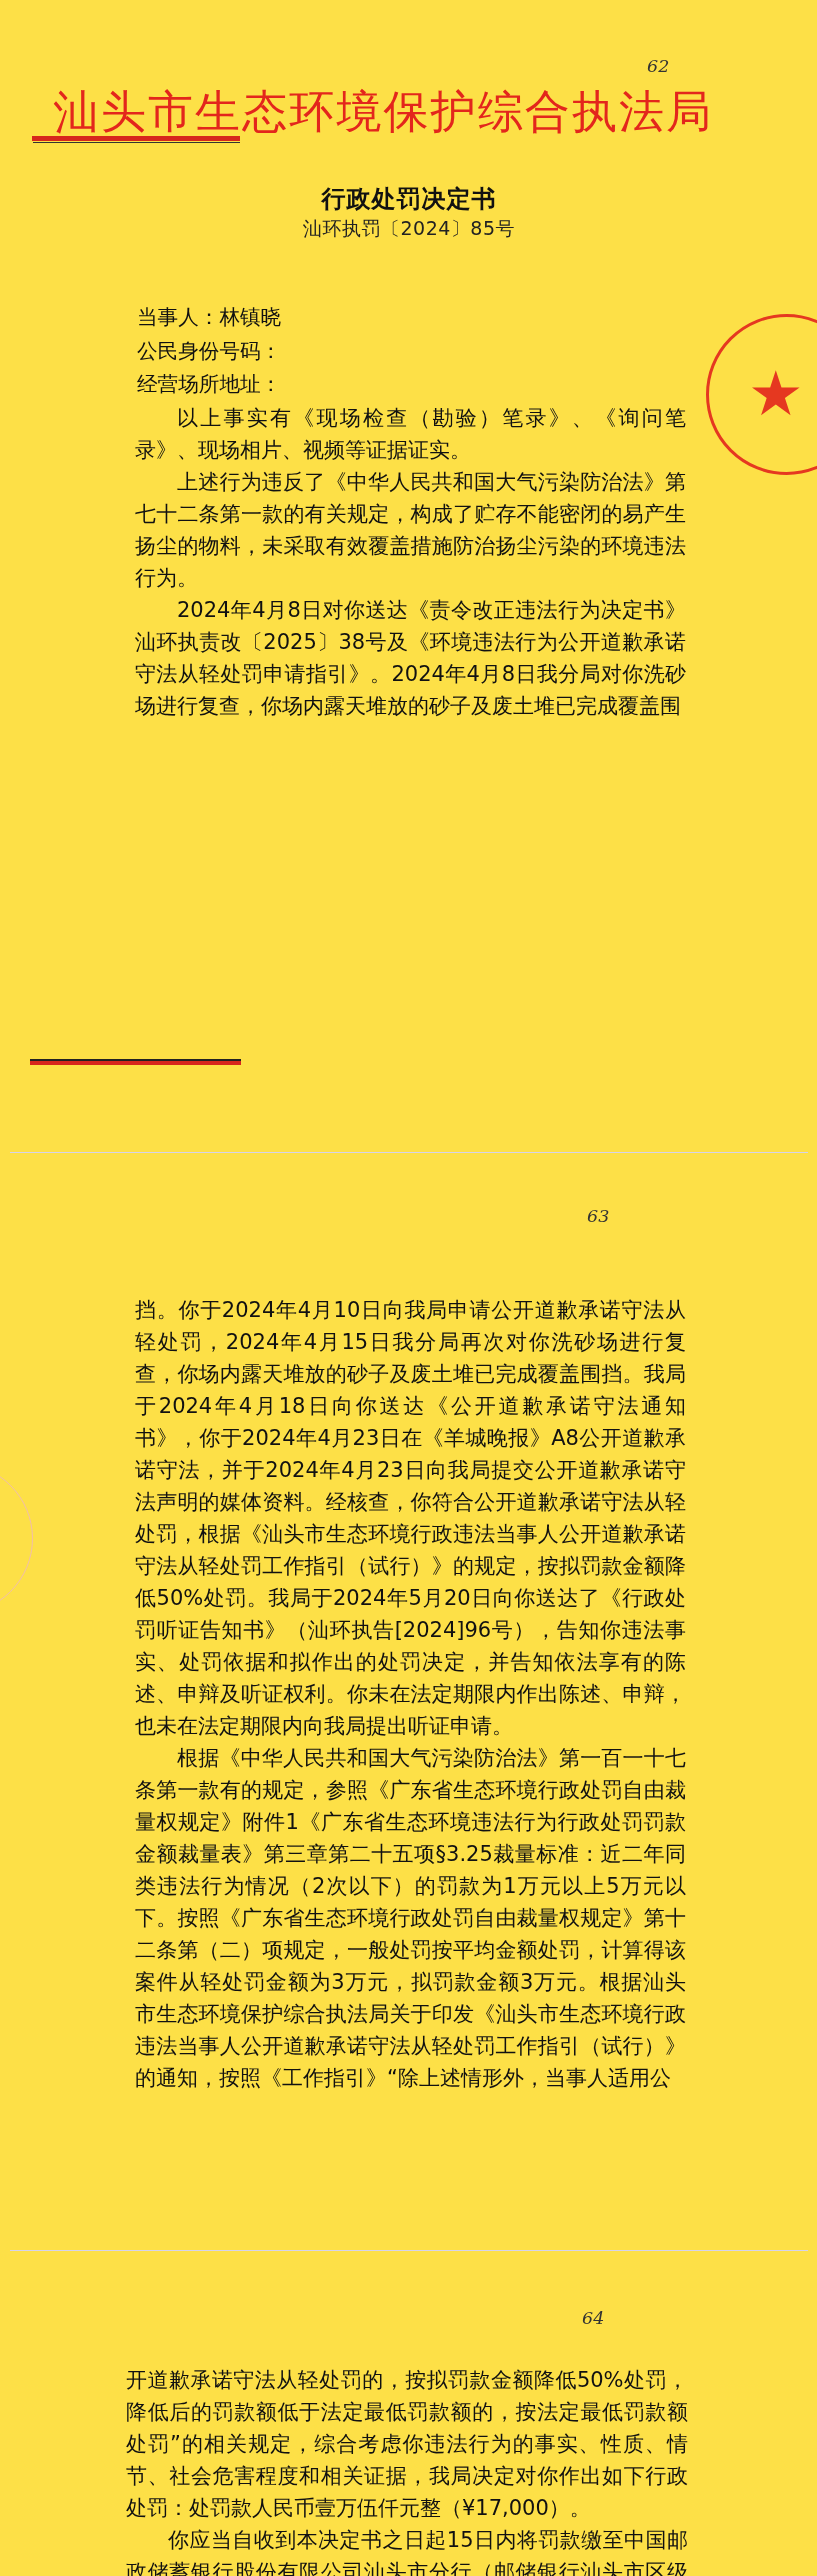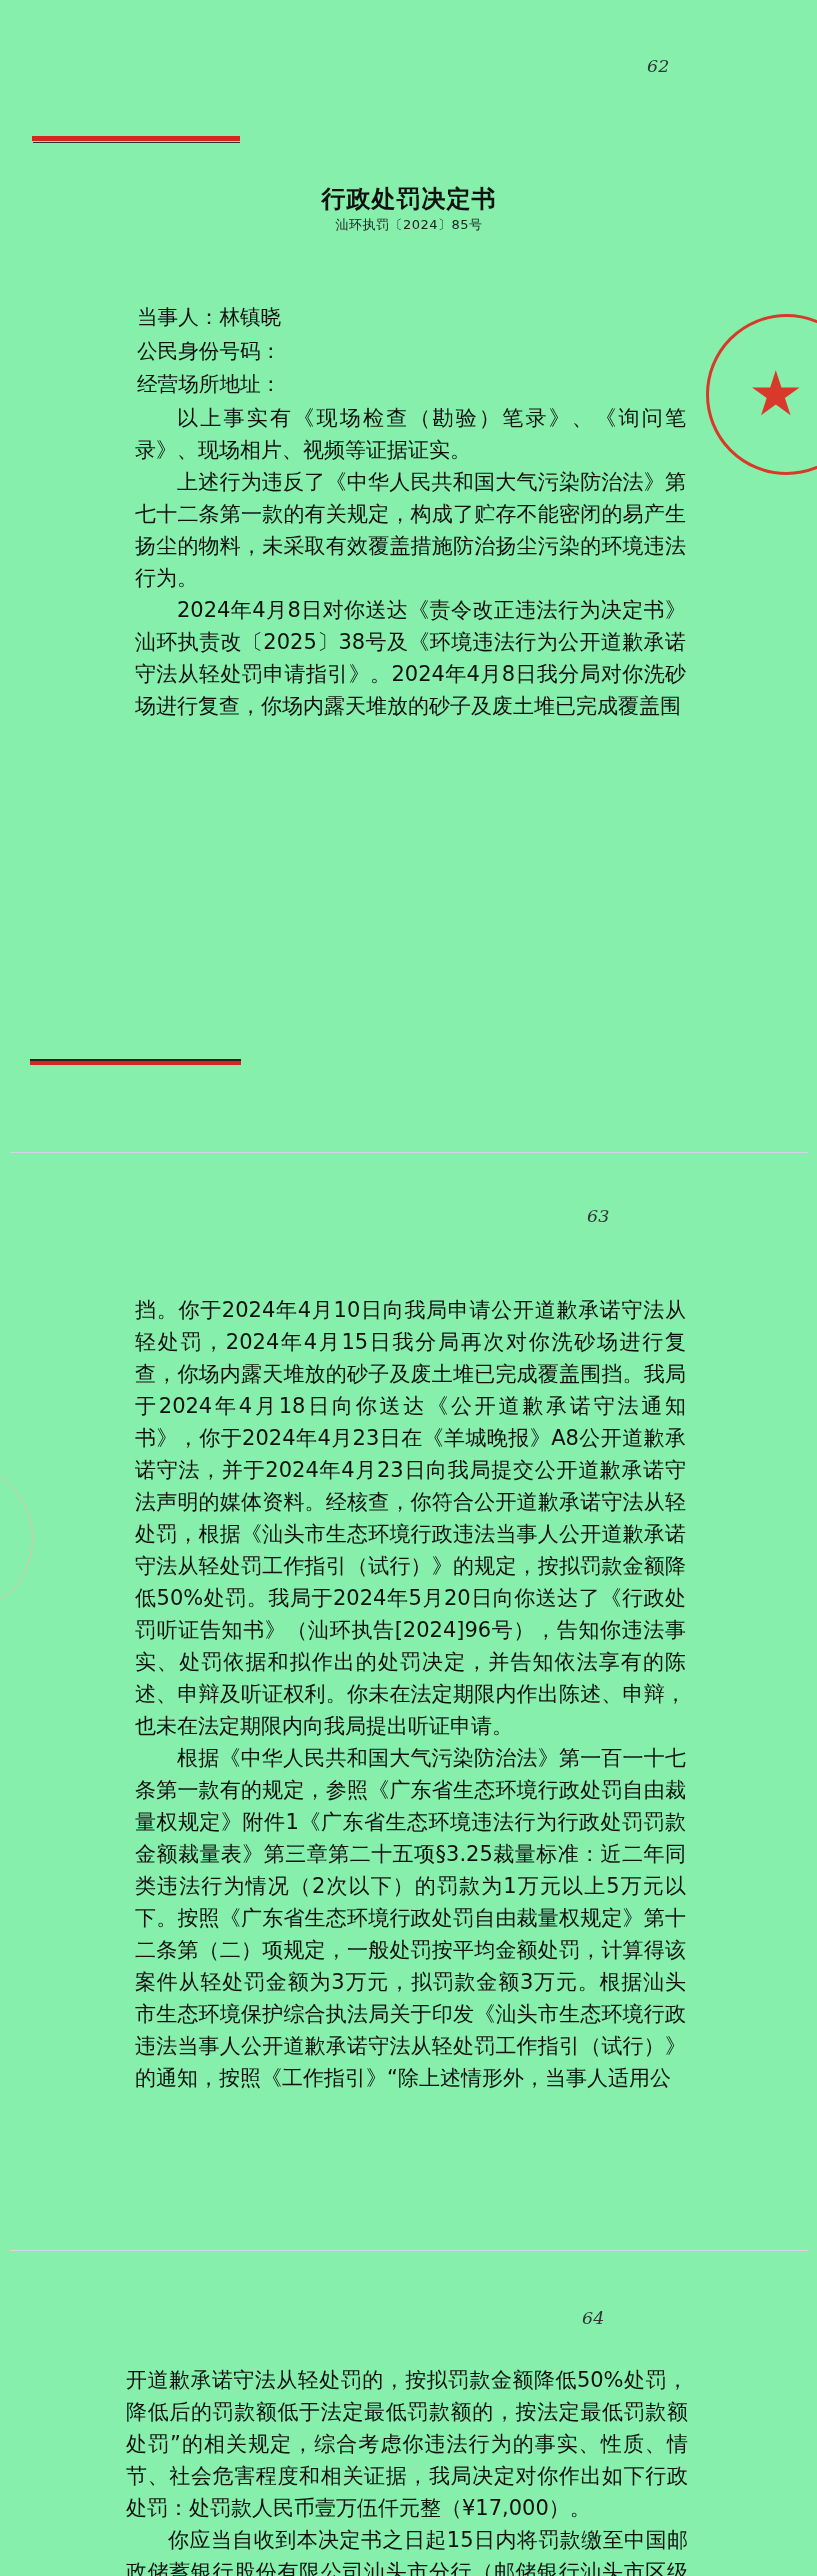--- a/index.html
+++ b/index.html
@@ -1,46 +1,47 @@
 <!DOCTYPE html>
 <html style="font-size:8.2px"><head>
 <meta charset="utf-8">
 <style>
   html, body { margin: 0; padding: 0; background: #ffffff; }
   body { width: 818px; height: 3470px; position: relative; overflow: hidden;
          font-family: "DejaVu Sans", "Liberation Sans", sans-serif; color: #111; }
-  .page { position: absolute; left: 0; width: 818px; background: #86efac; }
+  .page { position: absolute; left: 0; width: 818px; background: #fde047; }
   .p1 { top: 0; height: 1154px; }
   .p2 { top: 1154px; height: 1097px; }
   .p3 { top: 2251px; height: 1218px; }
   .page-edge { position: absolute; left: 10.3px; right: 10.3px; height: 0.5px; background: #d6d3ec; }
   .page-num { position: absolute; font-family: "DejaVu Serif", serif; font-style: italic;
               font-size: 17.5px; color: #333; }
   .masthead { position: absolute; top: 82px; left: 41px; width: 685px; text-align: center;
               font-family: "DejaVu Serif", serif; font-size: 45px; color: #e3261c;
               letter-spacing: 2.1px; font-weight: normal; }
   .title { position: absolute; top: 183px; left: 0; width: 818px; text-align: center;
            font-family: Liberation Mono, monospace; font-weight: bold; font-size: 24px; letter-spacing: 1px; }
   .docno { position: absolute; top: 216px; left: 0; width: 818px; text-align: center;
-           font-family: "DejaVu Sans", sans-serif; font-size: 13px; color: #222; letter-spacing: 0.5px; }
+           font-family: "DejaVu Sans", sans-serif; font-size: 19px; color: #222; letter-spacing: 0.5px; }
   .field { position: absolute; left: 137px; font-size: 20.6px; line-height: 32px; text-align: right; }
   .body { position: absolute; left: 135px; width: 551px; font-size: 21px; line-height: 32px;
           text-align: justify; text-justify: inter-ideograph; word-break: break-all; }
   .body p { margin: 0; text-indent: 42px; }
   .body p.cont { text-indent: 0; }
   .seal { position: absolute; border: 3.6px solid #e3261c; border-radius: 50%;
           opacity: 0.9; }
   .seal .star { position: absolute; color: #e3261c; font-size: 62px; line-height: 1; }
 </style>
 </head>
 <body>
 
 <div class="page p1">
   <div class="page-num" style="top:56px;left:647px;">62</div>
 
+  <div class="masthead">汕头市生态环境保护综合执法局</div>
   <div style="position:absolute;top:137px;left:33px;width:206px;height:3.6px;background:#d7261c;width:206px;"></div>
   <div style="position:absolute;top:137px;left:33px;width:206px;height:3.6px;background:#d7261c;"></div>
   <div style="position:absolute;top:137px;left:32px;width:207px;height:4.1px;background:#d7261c;"></div>
   <div style="position:absolute;top:137px;left:32px;width:208px;height:0;"></div>
   <div style="position:absolute;top:137px;left:32px;width:208px;"></div>
   <div style="position:absolute;top:137px;left:32px;width:208px;height:0;"></div>
   <div style="position:absolute;top:137px;left:32px;height:3.6px;width:208px;background:#d7261c;"></div>
 
   <div style="position:absolute;top:136px;left:32px;width:208px;height:4.1px;background:#d7261c;"></div>
   <div style="position:absolute;top:136px;left:32px;width:723px;max-width:208px;"></div>

